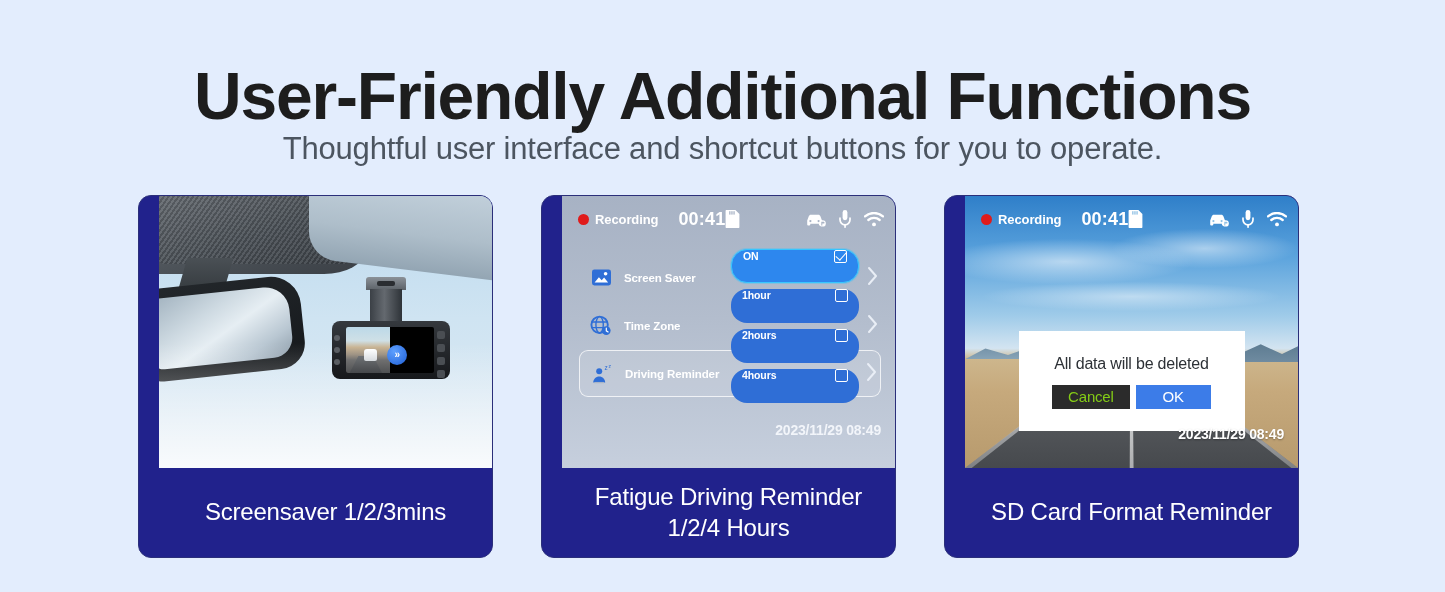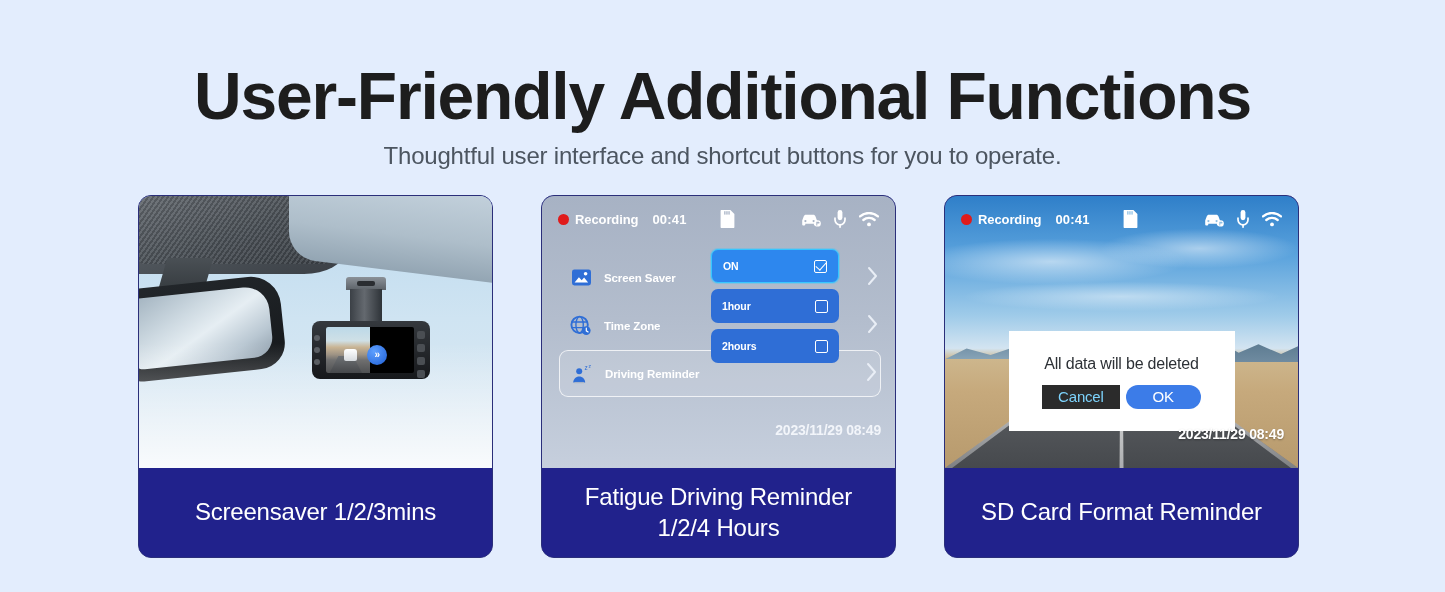--- a/index.html
+++ b/index.html
@@ -12,33 +12,34 @@
   .page { position: relative; width: 1445px; height: 588px; background: #e3edfd; }
 
   
   .heading-block { position: absolute; top: 62px; left: 0; width: 100%; text-align: center; }
   .main-title {
     font-size: 66px; font-weight: 700; letter-spacing: -1.2px;
     color: #1d1d1d; line-height: 1.05;
     font-family: "Liberation Sans", sans-serif;
   }
   .sub-title {
-    margin-top: 11px; font-size: 24px; font-weight: 400;
+    margin-top: 0; font-size: 31px; font-weight: 400;
     color: #4c5560; letter-spacing: -0.2px;
   }
 
   
   .cards { position: absolute; top: 195px; left: 138px; width: 1162px; height: 363px; display: flex; gap: 48px; }
   .card {
     width: 355px; height: 363px;
     border: 1.6px solid #2b2f7a;
     border-radius: 13px;
     overflow: hidden;
     display: flex; flex-direction: column;
     background: #21228c;
+    padding-left: 20px;
   }
   .card-screen { position: relative; flex: 0 0 272px; height: 272px; overflow: hidden; }
   .card-footer {
     flex: 1; background: #21228c; color: #ffffff;
     display: flex; align-items: center; justify-content: center; text-align: center;
     font-size: 24px; line-height: 1.28; letter-spacing: -0.2px; padding: 0 10px;
   }
 
   
   .mirror-scene { position: absolute; inset: 0; background: linear-gradient(#bcd9ee 0%, #cfe4f2 45%, #dfeaf3 100%); }
@@ -132,57 +133,57 @@
     clip-path: polygon(93.5% 0, 95% 0, 4% 100%, 0 100%); }
   .road-edge-r { position:absolute; right: 0; bottom: 0; width: 50%; height: 44%;
     background: linear-gradient(180deg, rgba(255,255,255,.85), rgba(255,255,255,.3));
     clip-path: polygon(5% 0, 6.5% 0, 100% 100%, 96% 100%); }
 
   
   .osd-top { position: absolute; left: 0; right: 0; top: 12px; height: 22px;
     display: flex; align-items: center; padding: 0 16px; color: #fff; }
   .rec-dot { width: 11px; height: 11px; border-radius: 50%; background: #e01b1b; margin-right: 6px; flex: 0 0 auto; }
   .rec-label { font-size: 13px; font-weight: 600; letter-spacing: -0.1px; }
-  .rec-time { font-size: 13px; font-weight: 600; margin-left: 14px; letter-spacing: 0.2px; }
+  .rec-time { font-size: 18px; font-weight: 600; margin-left: 20px; letter-spacing: 0.2px; }
   .osd-icons { margin-left: auto; display: flex; align-items: center; gap: 13px; }
   .osd-sd { margin-right: 52px; }
   .osd-icons svg, .osd-sd svg { display: block; }
 
   .osd-time-stamp { position: absolute; right: 14px; bottom: 26px; color: #ffffff;
     font-size: 14px; font-weight: 600; letter-spacing: -0.2px; text-shadow: 0 1px 2px rgba(0,0,0,.35); }
   .osd-time-stamp.on-gray { color: #f2f5fa; text-shadow: none; bottom: 30px; }
 
   
   .menu-list { position: absolute; left: 17px; right: 14px; top: 58px; }
   .menu-row { position: relative; height: 47px; display: flex; align-items: center;
     padding: 0 6px 0 10px; border-radius: 9px; margin-bottom: 1px; }
   .menu-row.selected { border: 1px solid rgba(255,255,255,.75); background: rgba(255,255,255,.10); }
   .menu-icon { width: 24px; height: 24px; flex: 0 0 auto; margin-right: 11px; display:flex; align-items:center; justify-content:center; }
   .menu-label { font-size: 11.5px; color: #ffffff; font-weight: 600; letter-spacing: -0.1px; }
   .menu-chevron { position: absolute; right: 2px; top: 50%; transform: translateY(-50%); }
 
   
   .pill-stack { position: absolute; left: 169px; top: 53px; width: 128px; }
-  .pill { height: 34px; border-radius: 7px; margin-bottom: 6px; background: #2f6ed6;
-    display: flex; align-items: center; padding: 0 11px; position: relative; }
+  .pill { height: 34px; border-radius: 16px; margin-bottom: 6px; background: #2f6ed6;
+    display: flex; align-items: flex-start; padding: 0 11px; position: relative; }
   .pill.highlight { background: #2d87ee; border: 1.5px solid #37c6ff; box-shadow: 0 0 0 1px rgba(55,198,255,.35); }
   .pill-text { font-size: 10.5px; color: #ffffff; font-weight: 600; letter-spacing: -0.1px; }
   .pill-box { margin-left: auto; width: 13px; height: 13px; border: 1.6px solid #ffffff; border-radius: 2px;
     position: relative; }
   .pill-box.checked:after { content: ""; position: absolute; left: 3px; top: -1px; width: 5px; height: 9px;
     border: solid #ffffff; border-width: 0 1.8px 1.8px 0; transform: rotate(42deg); }
 
   
   .dialog { position: absolute; left: 50%; top: 94px; transform: translateX(-50%);
     width: 226px; background: #ffffff; padding: 24px 14px 22px; text-align: center; margin-top: 41px; }
   .dialog-msg { font-size: 16px; color: #2d3136; letter-spacing: -0.2px; margin-bottom: 12px; }
   .dialog-btns { display: flex; justify-content: center; gap: 6px; }
   .dlg-btn { font-size: 15px; padding: 3px 16px 4px; letter-spacing: -0.2px; }
-  .dlg-cancel { background: #2b2b2b; color: #7dd3fc; }
-  .dlg-ok { background: #3c7ce8; color: #ffffff; padding-left: 27px; padding-right: 27px; border-radius: 12px; }
+  .dlg-cancel { background: #2b2b2b; color: #84cc16; }
+  .dlg-ok { background: #3c7ce8; color: #ffffff; padding-left: 27px; padding-right: 27px; }
 </style>
 </head>
 <body>
 
 <div class="page">
 
   <div class="heading-block">
     <div class="main-title">User-Friendly Additional Functions</div>
     <div class="sub-title">Thoughtful user interface and shortcut buttons for you to operate.</div>
   </div>
@@ -333,20 +334,24 @@
             <span class="pill-box checked"></span>
           </div>
           <div class="pill">
             <span class="pill-text">1hour</span>
             <span class="pill-box"></span>
           </div>
           <div class="pill">
             <span class="pill-text">2hours</span>
             <span class="pill-box"></span>
           </div>
+          <div class="pill">
+            <span class="pill-text">4hours</span>
+            <span class="pill-box"></span>
+          </div>
         </div>
 
         <div class="osd-time-stamp on-gray">2023/11/29 08:49</div>
       </div>
       <div class="card-footer">
         <span>
           <span>Fatigue Driving Reminder</span><br>
           <span>1/2/4 Hours</span>
         </span>
       </div>

